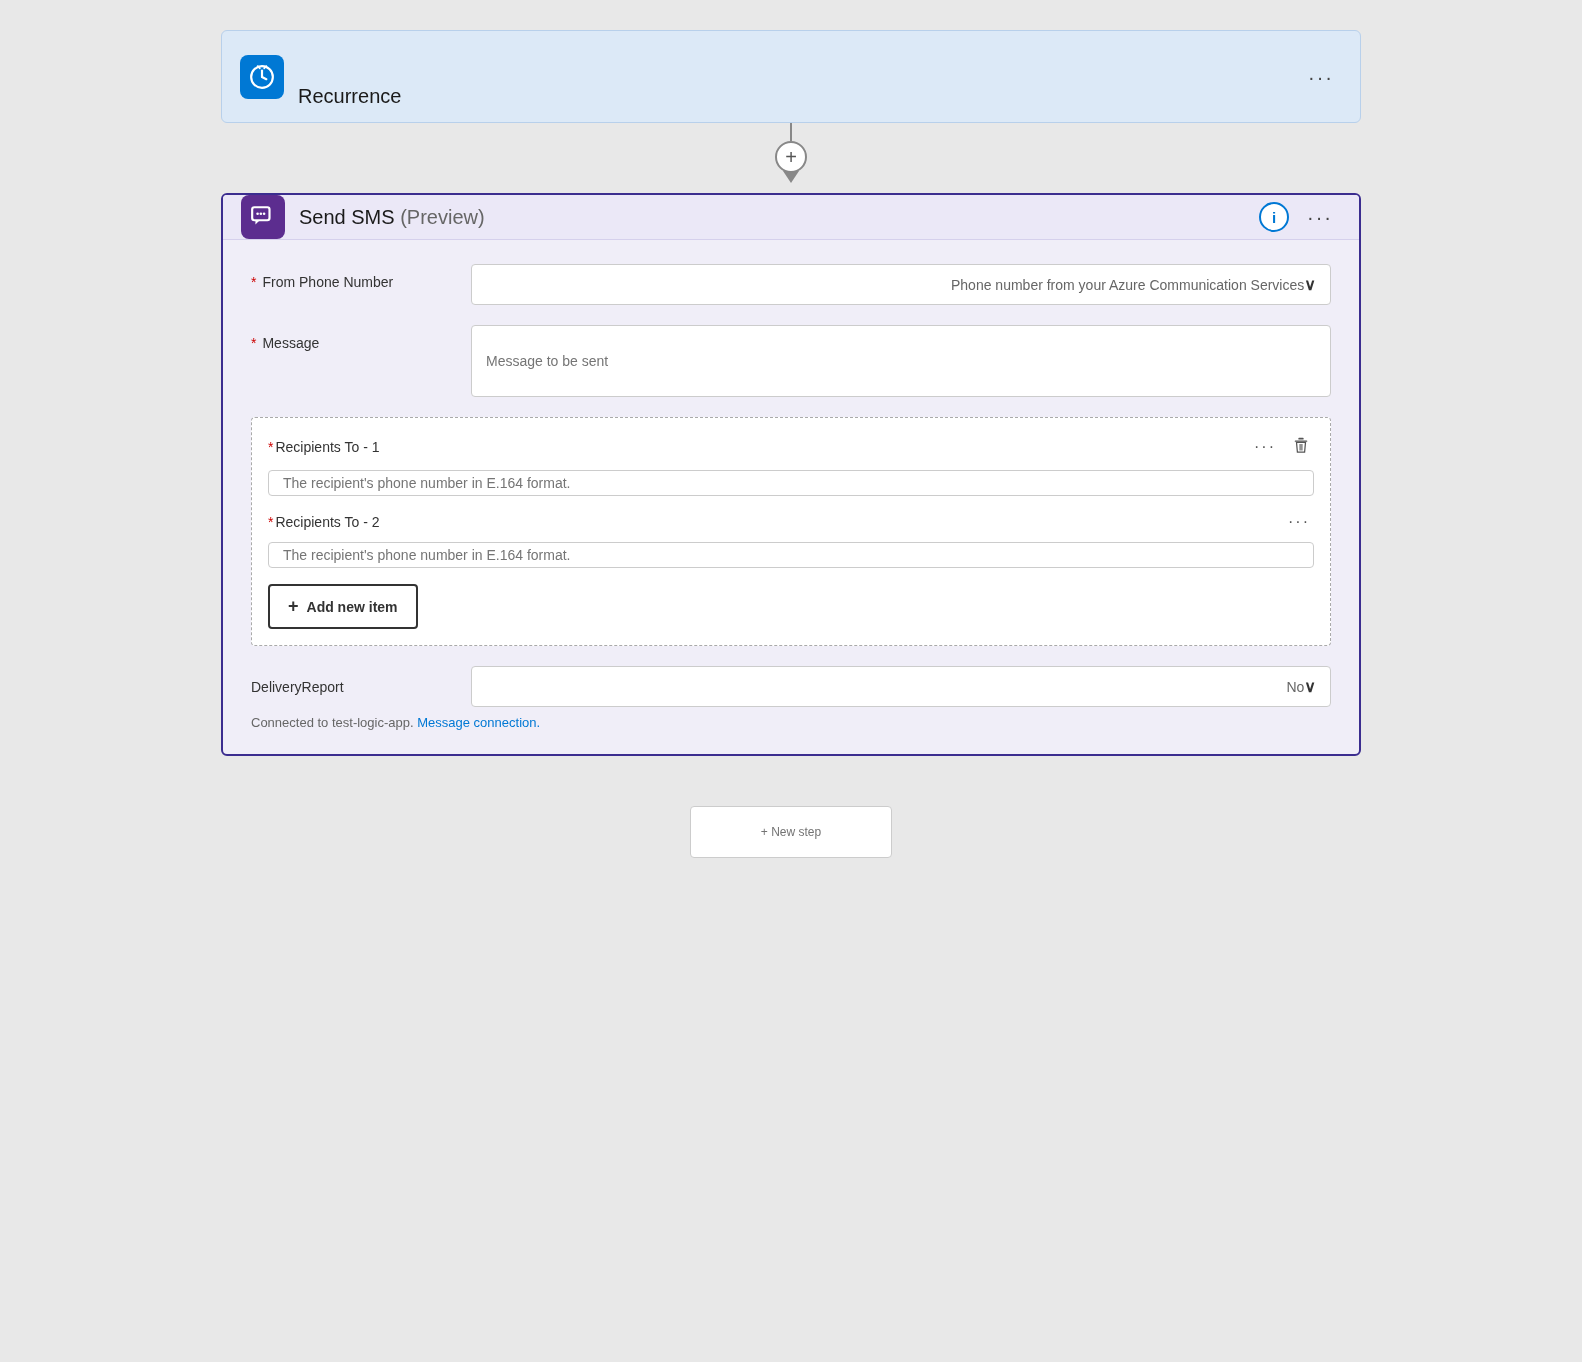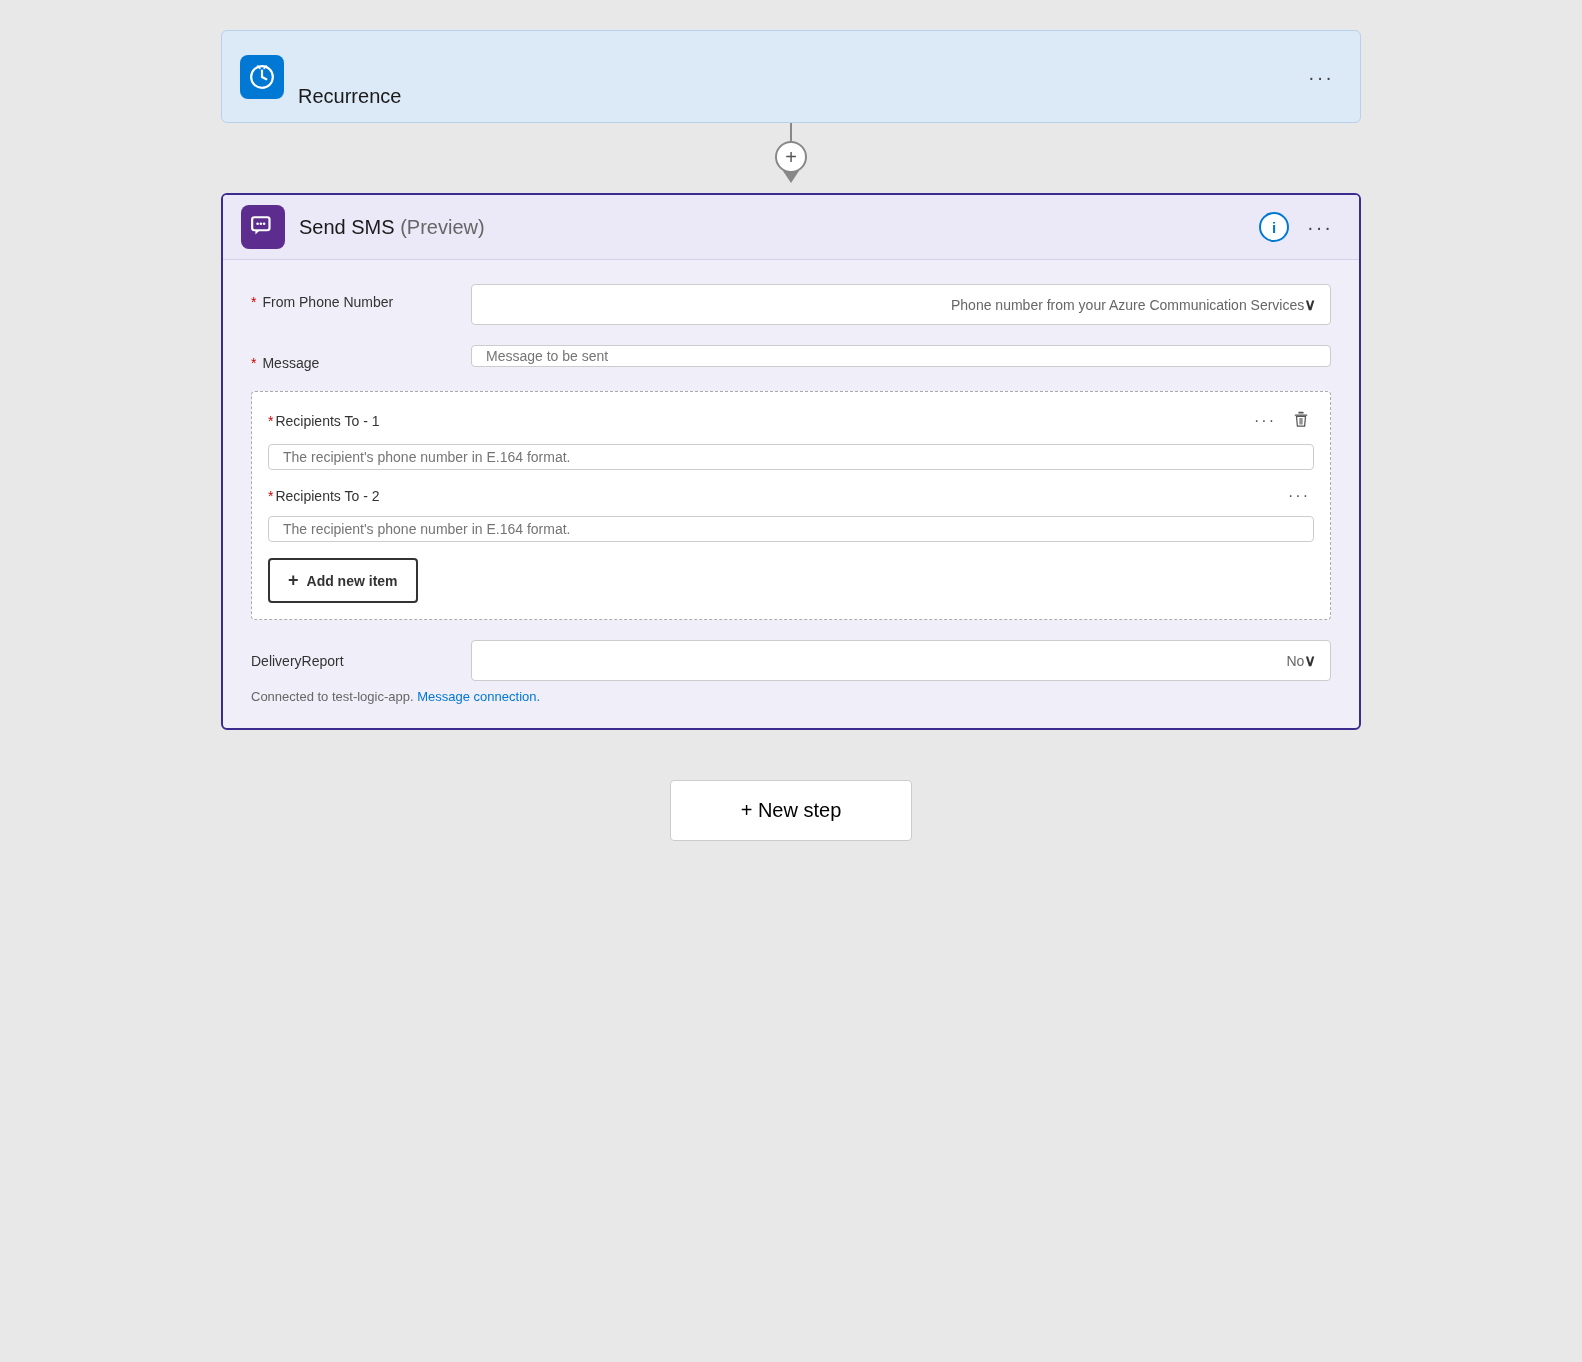--- a/index.html
+++ b/index.html
@@ -115,21 +115,21 @@
     .sms-block {
       width: 100%;
       background: #f0eef8;
       border: 2.5px solid #3b2d8f;
       border-radius: 6px;
       overflow: hidden;
     }
 
     .sms-header {
       background: #ebe8f7;
-      padding: 10px 18px;
+      padding: 0 18px;
       display: flex;
       align-items: center;
       border-bottom: 1px solid #d5d0ec;
     }
 
     .sms-icon {
       width: 44px;
       height: 44px;
       background: #5c2d8f;
       border-radius: 8px;
@@ -227,21 +227,21 @@
       font-size: 16px;
       color: #333;
       font-weight: bold;
     }
 
     .text-input-field {
       width: 100%;
       border: 1.5px solid #ccc;
       border-radius: 4px;
       background: white;
-      padding: 2px 14px;
+      padding: 27px 14px;
       font-size: 14px;
       color: #999;
     }
 
     
     .recipients-group {
       border: 1.5px dashed #aaa;
       border-radius: 4px;
       padding: 16px;
       margin-bottom: 20px;
@@ -337,22 +337,22 @@
     
     .new-step-container {
       margin-top: 50px;
     }
 
     .new-step-btn {
       border: 1.5px solid #ccc;
       background: white;
       padding: 18px 70px;
       border-radius: 4px;
-      font-size: 20px;
-      color: #000000;
+      font-size: 12px;
+      color: #737373;
       cursor: pointer;
       font-weight: 400;
     }
 
     .trash-icon {
       display: inline-block;
       width: 18px;
       height: 18px;
     }
   </style>

